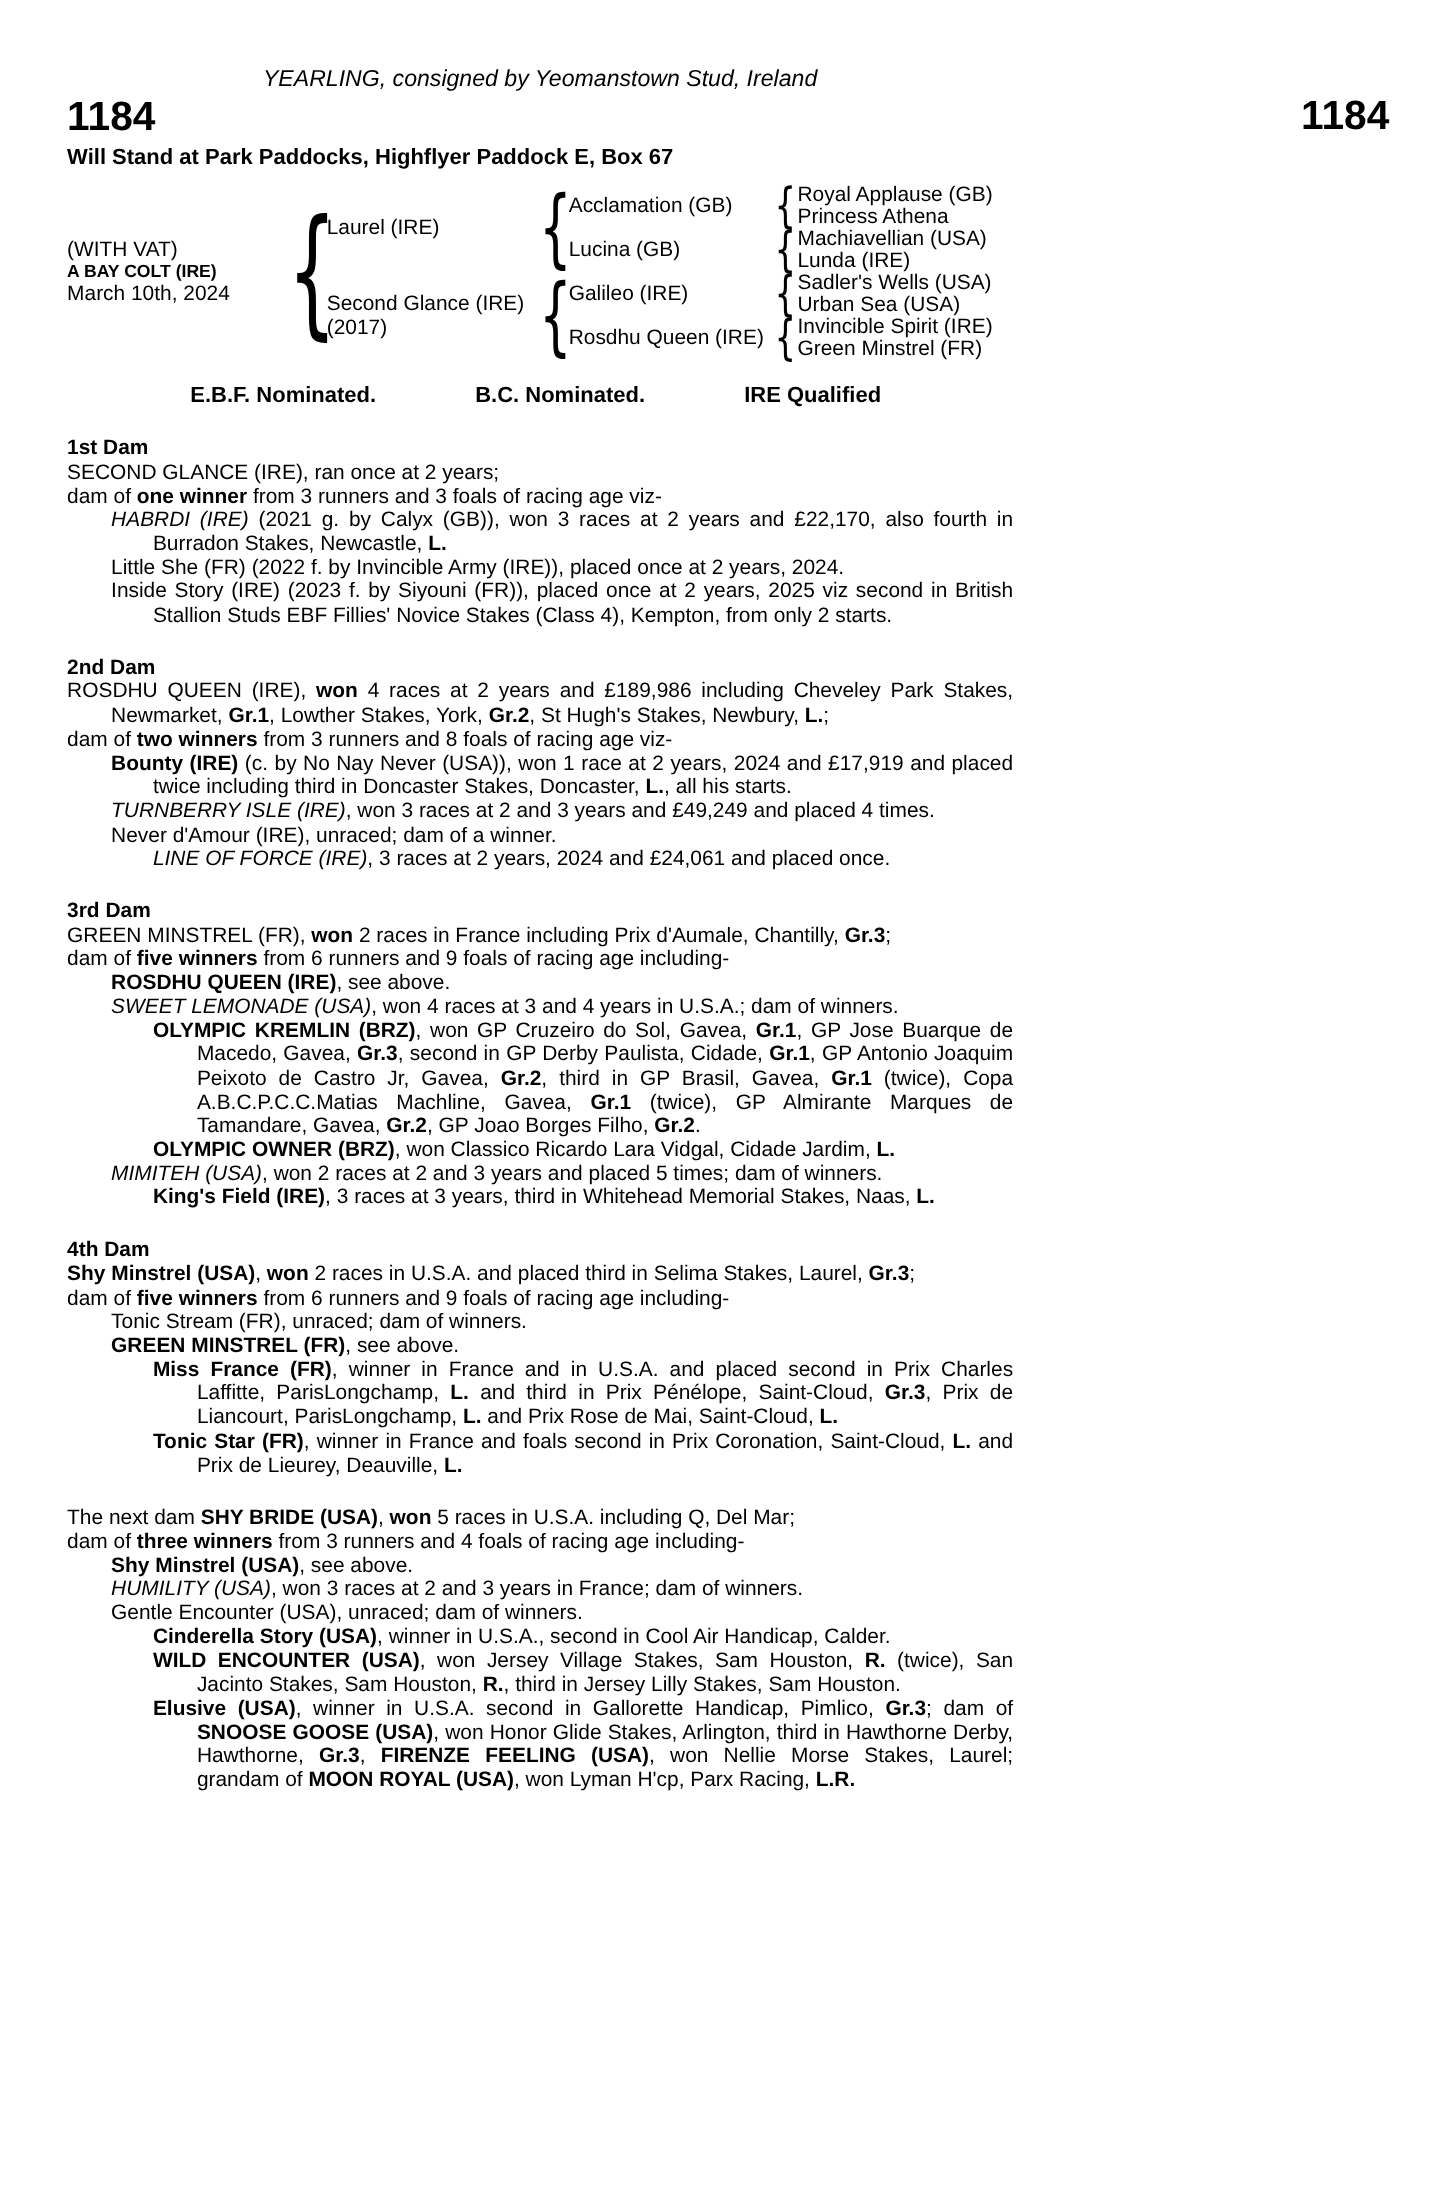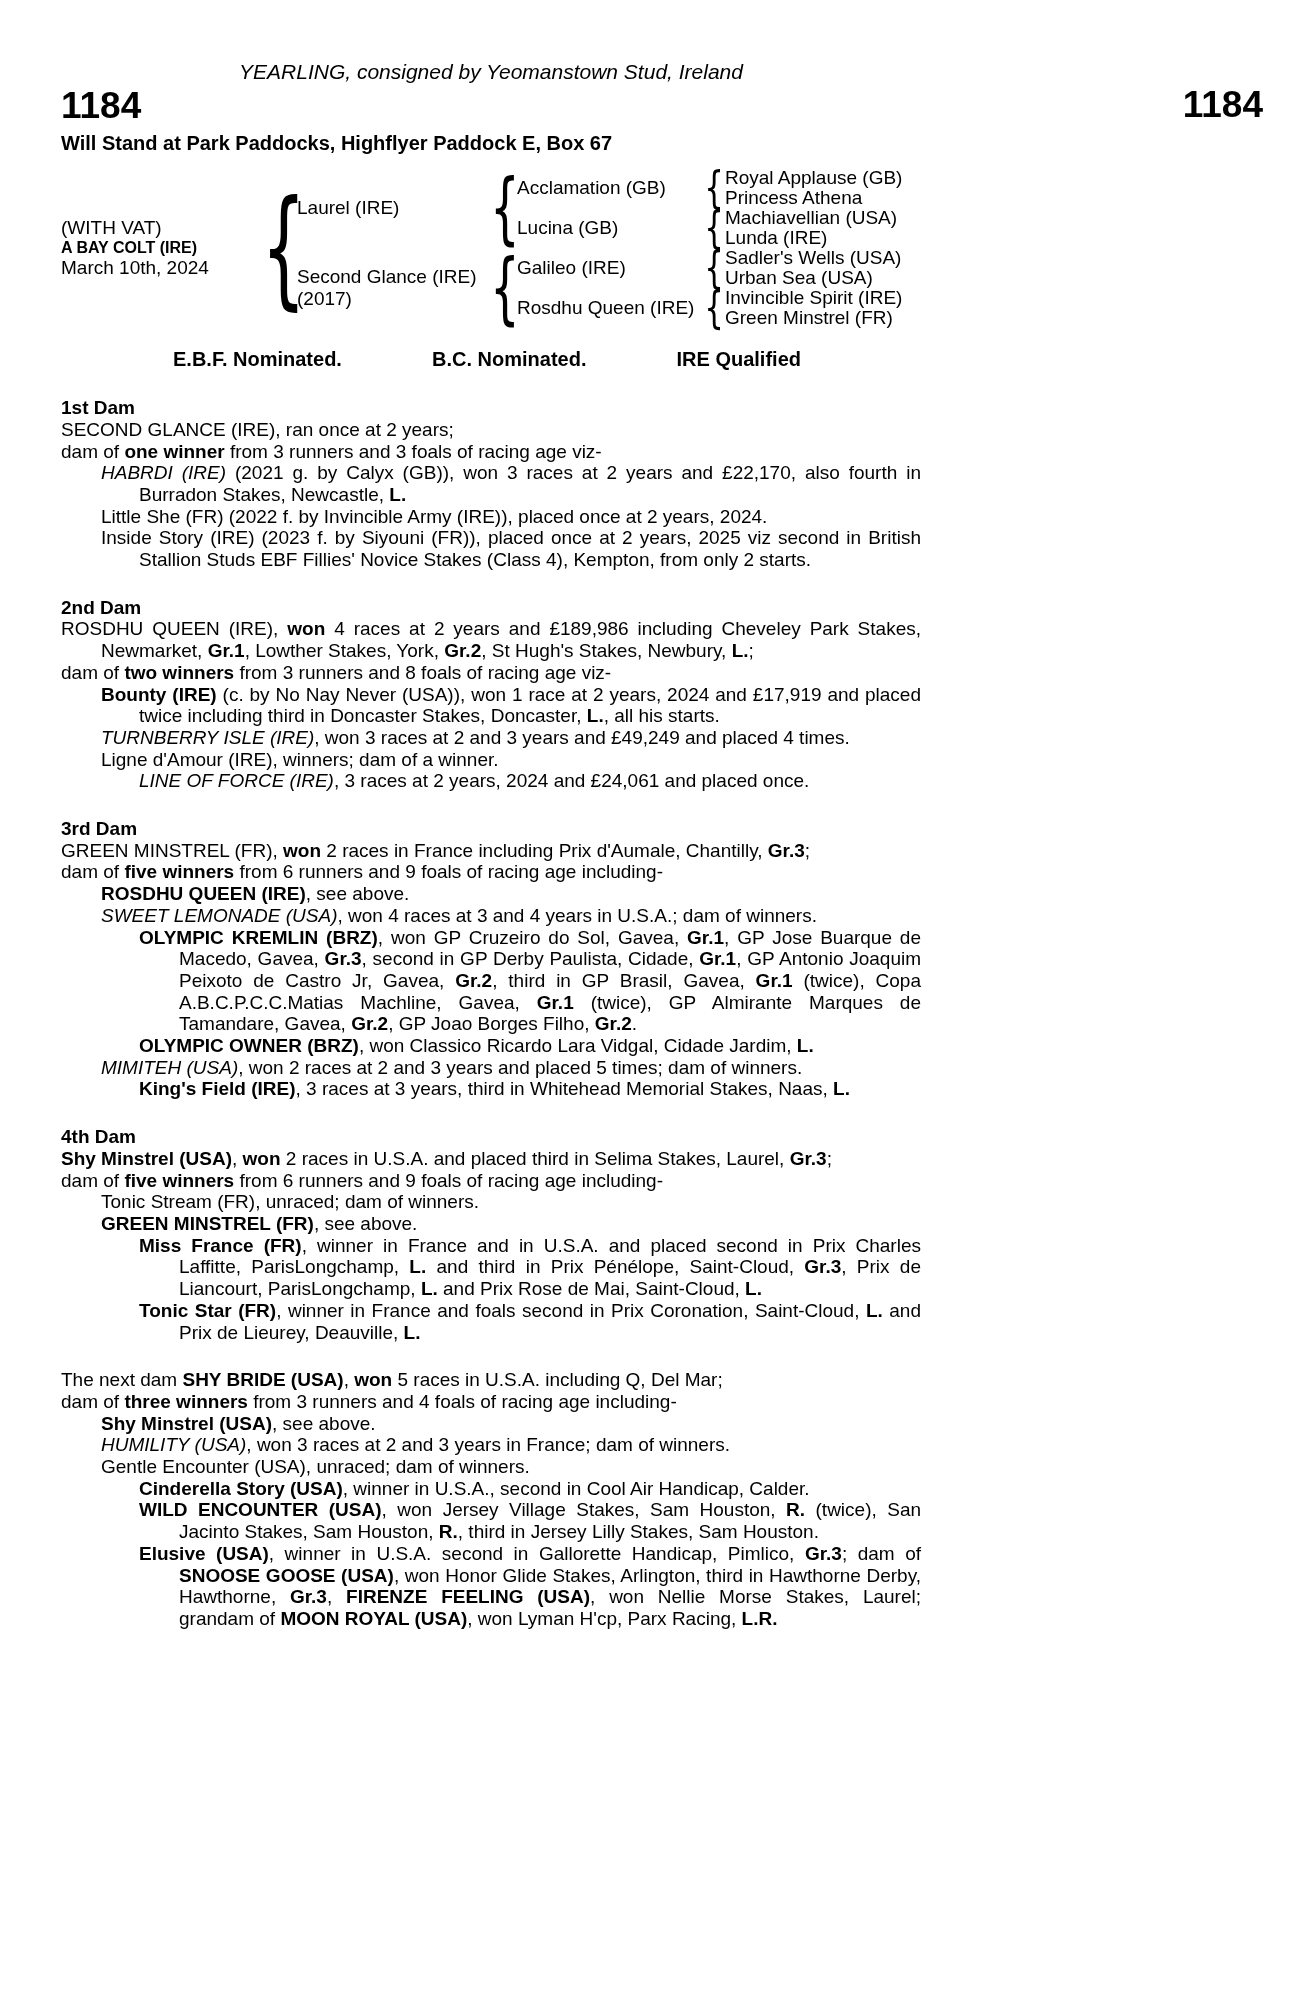--- a/index.html
+++ b/index.html
@@ -194,21 +194,21 @@
           <p class="line ind1"><span class="run-i">HABRDI (IRE)</span><span class="run-n"> (2021 g. by Calyx (GB)), won 3 races at 2 years and £22,170, also fourth in Burradon Stakes, Newcastle, </span><span class="run-b">L.</span></p>
           <p class="line ind1"><span class="run-n">Little She (FR) (2022 f. by Invincible Army (IRE)), placed once at 2 years, 2024.</span></p>
           <p class="line ind1"><span class="run-n">Inside Story (IRE) (2023 f. by Siyouni (FR)), placed once at 2 years, 2025 viz second in British Stallion Studs EBF Fillies' Novice Stakes (Class 4), Kempton, from only 2 starts.</span></p>
         </div>
         <div class="section">
           <p class="heading">2nd Dam</p>
           <p class="line ind0"><span class="run-n">ROSDHU QUEEN (IRE), </span><span class="run-b">won</span><span class="run-n"> 4 races at 2 years and £189,986 including Cheveley Park Stakes, Newmarket, </span><span class="run-b">Gr.1</span><span class="run-n">, Lowther Stakes, York, </span><span class="run-b">Gr.2</span><span class="run-n">, St Hugh's Stakes, Newbury, </span><span class="run-b">L.</span><span class="run-n">;</span></p>
           <p class="line ind0"><span class="run-n">dam of </span><span class="run-b">two winners</span><span class="run-n"> from 3 runners and 8 foals of racing age viz-</span></p>
           <p class="line ind1"><span class="run-b">Bounty (IRE)</span><span class="run-n"> (c. by No Nay Never (USA)), won 1 race at 2 years, 2024 and £17,919 and placed twice including third in Doncaster Stakes, Doncaster, </span><span class="run-b">L.</span><span class="run-n">, all his starts.</span></p>
           <p class="line ind1"><span class="run-i">TURNBERRY ISLE (IRE)</span><span class="run-n">, won 3 races at 2 and 3 years and £49,249 and placed 4 times.</span></p>
-          <p class="line ind1"><span class="run-n">Ligne d'Amour (IRE), winners; dam of a winner.</span></p>
+          <p class="line ind1"><span class="run-n">Never d'Amour (IRE), unraced; dam of a winner.</span></p>
           <p class="line ind2"><span class="run-i">LINE OF FORCE (IRE)</span><span class="run-n">, 3 races at 2 years, 2024 and £24,061 and placed once.</span></p>
         </div>
         <div class="section">
           <p class="heading">3rd Dam</p>
           <p class="line ind0"><span class="run-n">GREEN MINSTREL (FR), </span><span class="run-b">won</span><span class="run-n"> 2 races in France including Prix d'Aumale, Chantilly, </span><span class="run-b">Gr.3</span><span class="run-n">;</span></p>
           <p class="line ind0"><span class="run-n">dam of </span><span class="run-b">five winners</span><span class="run-n"> from 6 runners and 9 foals of racing age including-</span></p>
           <p class="line ind1"><span class="run-b">ROSDHU QUEEN (IRE)</span><span class="run-n">, see above.</span></p>
           <p class="line ind1"><span class="run-i">SWEET LEMONADE (USA)</span><span class="run-n">, won 4 races at 3 and 4 years in U.S.A.; dam of winners.</span></p>
           <p class="line ind2"><span class="run-b">OLYMPIC KREMLIN (BRZ)</span><span class="run-n">, won GP Cruzeiro do Sol, Gavea, </span><span class="run-b">Gr.1</span><span class="run-n">, GP Jose Buarque de Macedo, Gavea, </span><span class="run-b">Gr.3</span><span class="run-n">, second in GP Derby Paulista, Cidade, </span><span class="run-b">Gr.1</span><span class="run-n">, GP Antonio Joaquim Peixoto de Castro Jr, Gavea, </span><span class="run-b">Gr.2</span><span class="run-n">, third in GP Brasil, Gavea, </span><span class="run-b">Gr.1</span><span class="run-n"> (twice), Copa A.B.C.P.C.C.Matias Machline, Gavea, </span><span class="run-b">Gr.1</span><span class="run-n"> (twice), GP Almirante Marques de Tamandare, Gavea, </span><span class="run-b">Gr.2</span><span class="run-n">, GP Joao Borges Filho, </span><span class="run-b">Gr.2</span><span class="run-n">.</span></p>
           <p class="line ind2"><span class="run-b">OLYMPIC OWNER (BRZ)</span><span class="run-n">, won Classico Ricardo Lara Vidgal, Cidade Jardim, </span><span class="run-b">L.</span></p>

